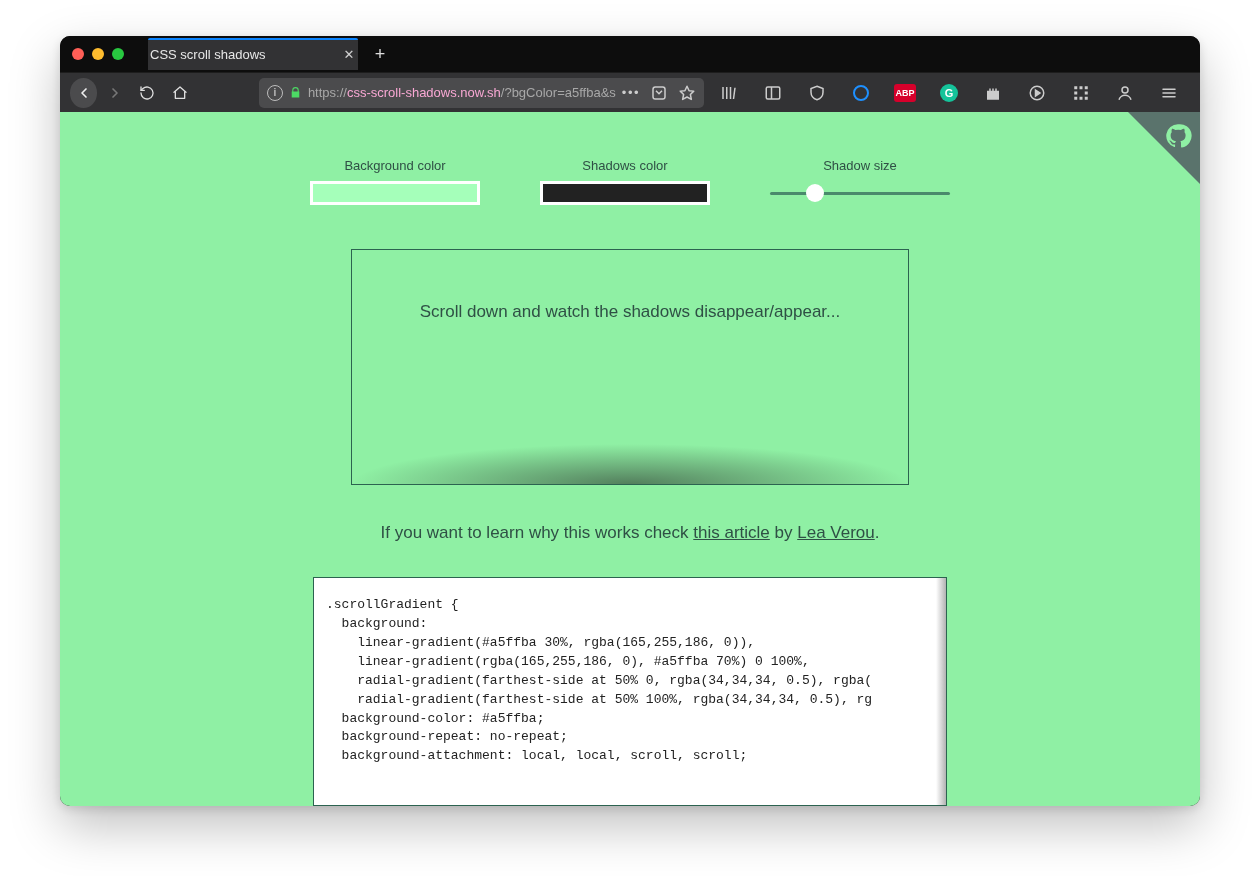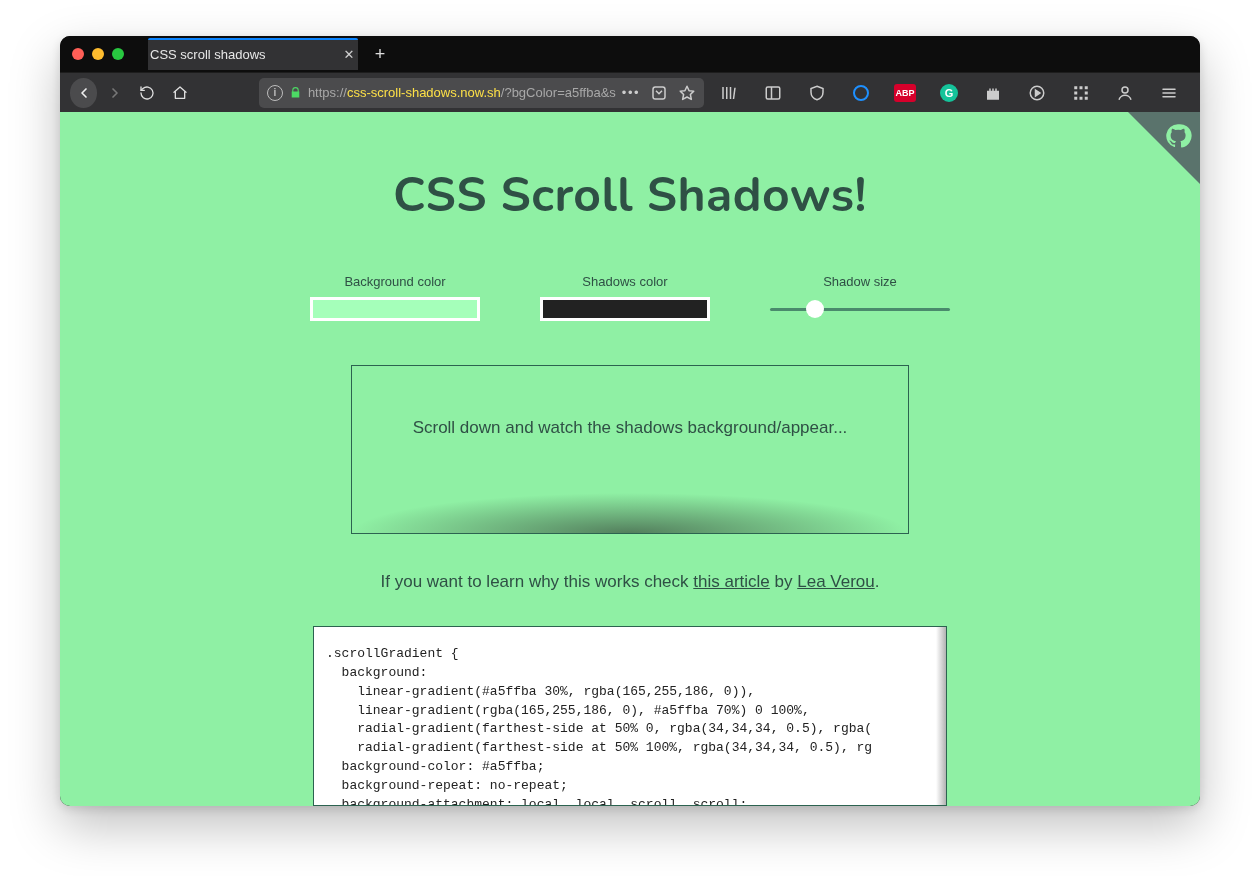--- a/index.html
+++ b/index.html
@@ -106,21 +106,21 @@
     font-size: 13px;
   }
   .info-i {
     width:16px;height:16px;border:1.4px solid #bdbdbd;border-radius:50%;
     display:flex;align-items:center;justify-content:center;
     font-size:10px; font-weight:bold; color:#bdbdbd;
   }
   .lock-icon { width:13px; height:13px; }
   .addr-url { flex:1; white-space:nowrap; overflow:hidden; text-overflow:ellipsis; }
   .addr-url .grey { color:#a8a8a8; }
-  .addr-url .white { color:#fde047; }
+  .addr-url .white { color:#f9a8d4; }
   .addr-right { display:flex; gap:10px; align-items:center; }
   .toolbar-spacer { flex:1; }
   .ext-area { display:flex; align-items:center; gap:10px; padding-right:4px; }
   .ext {
     width:34px; height:22px; display:flex; align-items:center; justify-content:center;
     cursor:pointer;
   }
   .ext svg { width:18px; height:18px; }
   .abp {
     width:22px;height:18px;background:#d6002b;border-radius:3px;
@@ -358,21 +358,20 @@
       </div>
     </div>
   </div>
 
   <div class="viewport" id="viewport" style="background: rgb(143, 240, 164);">
     <div class="github-corner"></div>
     <svg class="corner-cat" width="28" height="28" viewBox="0 0 24 24" fill="currentColor">
         <path d="M12 2a10 10 0 0 0-3.2 19.5c.5.1.7-.2.7-.5v-1.8c-2.8.6-3.4-1.3-3.4-1.3-.5-1.1-1.1-1.5-1.1-1.5-.9-.6.1-.6.1-.6 1 .1 1.5 1 1.5 1 .9 1.6 2.4 1.1 3 .9.1-.7.4-1.1.7-1.4-2.2-.3-4.6-1.1-4.6-5a3.9 3.9 0 0 1 1-2.7c-.1-.3-.5-1.3.1-2.7 0 0 .9-.3 2.8 1a9.5 9.5 0 0 1 5 0c1.9-1.3 2.8-1 2.8-1 .6 1.4.2 2.4.1 2.7a3.9 3.9 0 0 1 1 2.7c0 3.9-2.4 4.7-4.6 5 .4.3.7 1 .7 2v3c0 .3.2.6.7.5A10 10 0 0 0 12 2z"></path>
       </svg>
 
-    <h1 class="title-h1">CSS Scroll Shadows!</h1>
 
     <div class="controls">
       <div class="control">
         <span>Background color</span>
         <div class="color-input">
           <div class="color-swatch" id="bg-swatch" style="background: rgb(165, 255, 186);"></div>
         </div>
       </div>
       <div class="control">
         <span>Shadows color</span>
@@ -383,21 +382,21 @@
       <div class="control">
         <span>Shadow size</span>
         <div class="slider-wrap">
           <div class="slider-track"></div>
           <div class="slider-thumb" id="slider-thumb" style="left: 25%;"></div>
         </div>
       </div>
     </div>
 
     <div class="demo-box">
-      <div class="demo-text">Scroll down and watch the shadows background/appear...</div>
+      <div class="demo-text">Scroll down and watch the shadows disappear/appear...</div>
       <div class="demo-bottom-shadow"></div>
     </div>
 
     <div class="explain">
       <span>If you want to learn why this works check </span><a href="#">this article</a><span> by </span><a href="#">Lea Verou</a><span>.</span>
     </div>
 
     <pre class="code-box">.scrollGradient {
   background:
     linear-gradient(#a5ffba 30%, rgba(165,255,186, 0)),

